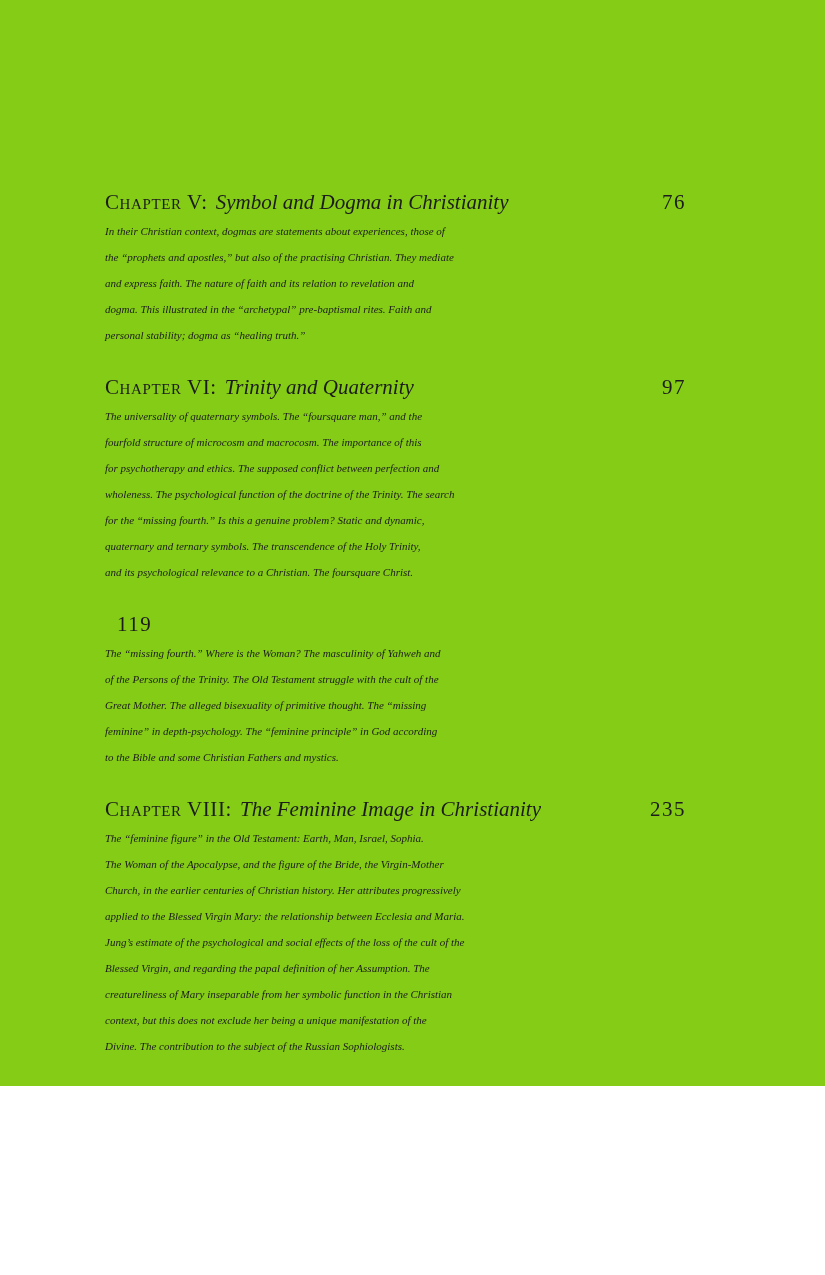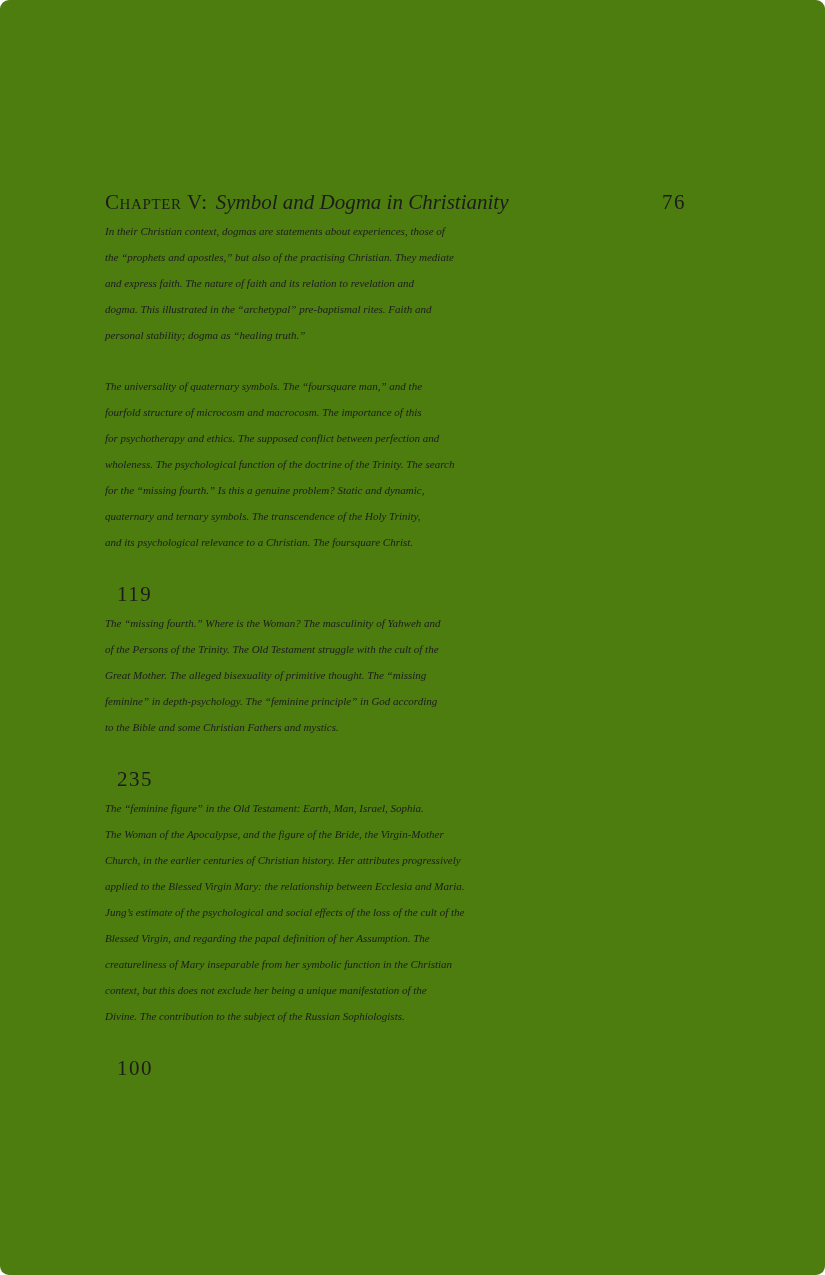--- a/index.html
+++ b/index.html
@@ -3,28 +3,27 @@
 <meta charset="utf-8">
 <style>
   html, body {
     margin: 0;
     padding: 0;
     background: #ffffff;
   }
   .book-page {
     position: relative;
     width: 825px;
-    height: 1275px;
-    background: #4d7c0f;
+    height: 1086px;
+    background: #84cc16;
     color: #1c1c1c;
     font-family: "Liberation Serif", serif;
     box-sizing: border-box;
     padding: 188px 139px 0 105px;
     overflow: hidden;
-    border-radius: 9px;
   }
   .toc-entry {
     margin: 0 0 25px 0;
   }
   .entry-head {
     display: flex;
     justify-content: space-between;
     align-items: baseline;
     line-height: 28px;
     margin: 0;
@@ -71,20 +70,24 @@
       <span class="page-num">76</span>
     </div>
     <p class="entry-desc">In their Christian context, dogmas are statements about experiences, those of
 the “prophets and apostles,” but also of the practising Christian. They mediate
 and express faith. The nature of faith and its relation to revelation and
 dogma. This illustrated in the “archetypal” pre-baptismal rites. Faith and
 personal stability; dogma as “healing truth.”</p>
   </section>
 
   <section class="toc-entry">
+    <div class="entry-head">
+      <h2 class="chapter-line"><span class="chapter-label">Chapter VI:</span><span class="chapter-title">Trinity and Quaternity</span></h2>
+      <span class="page-num">97</span>
+    </div>
     <p class="entry-desc">The universality of quaternary symbols. The “foursquare man,” and the
 fourfold structure of microcosm and macrocosm. The importance of this
 for psychotherapy and ethics. The supposed conflict between perfection and
 wholeness. The psychological function of the doctrine of the Trinity. The search
 for the “missing fourth.” Is this a genuine problem? Static and dynamic,
 quaternary and ternary symbols. The transcendence of the Holy Trinity,
 and its psychological relevance to a Christian. The foursquare Christ.</p>
   </section>
 
   <section class="toc-entry">
@@ -93,20 +96,21 @@
     </div>
     <p class="entry-desc">The “missing fourth.” Where is the Woman? The masculinity of Yahweh and
 of the Persons of the Trinity. The Old Testament struggle with the cult of the
 Great Mother. The alleged bisexuality of primitive thought. The “missing
 feminine” in depth-psychology. The “feminine principle” in God according
 to the Bible and some Christian Fathers and mystics.</p>
   </section>
 
   <section class="toc-entry">
     <div class="entry-head">
+      <h2 class="chapter-line"><span class="chapter-label">Chapter VIII:</span><span class="chapter-title">The Feminine Image in Christianity</span></h2>
       <span class="page-num">235</span>
     </div>
     <p class="entry-desc">The “feminine figure” in the Old Testament: Earth, Man, Israel, Sophia.
 The Woman of the Apocalypse, and the figure of the Bride, the Virgin-Mother
 Church, in the earlier centuries of Christian history. Her attributes progressively
 applied to the Blessed Virgin Mary: the relationship between Ecclesia and Maria.
 Jung’s estimate of the psychological and social effects of the loss of the cult of the
 Blessed Virgin, and regarding the papal definition of her Assumption. The
 creatureliness of Mary inseparable from her symbolic function in the Christian
 context, but this does not exclude her being a unique manifestation of the

